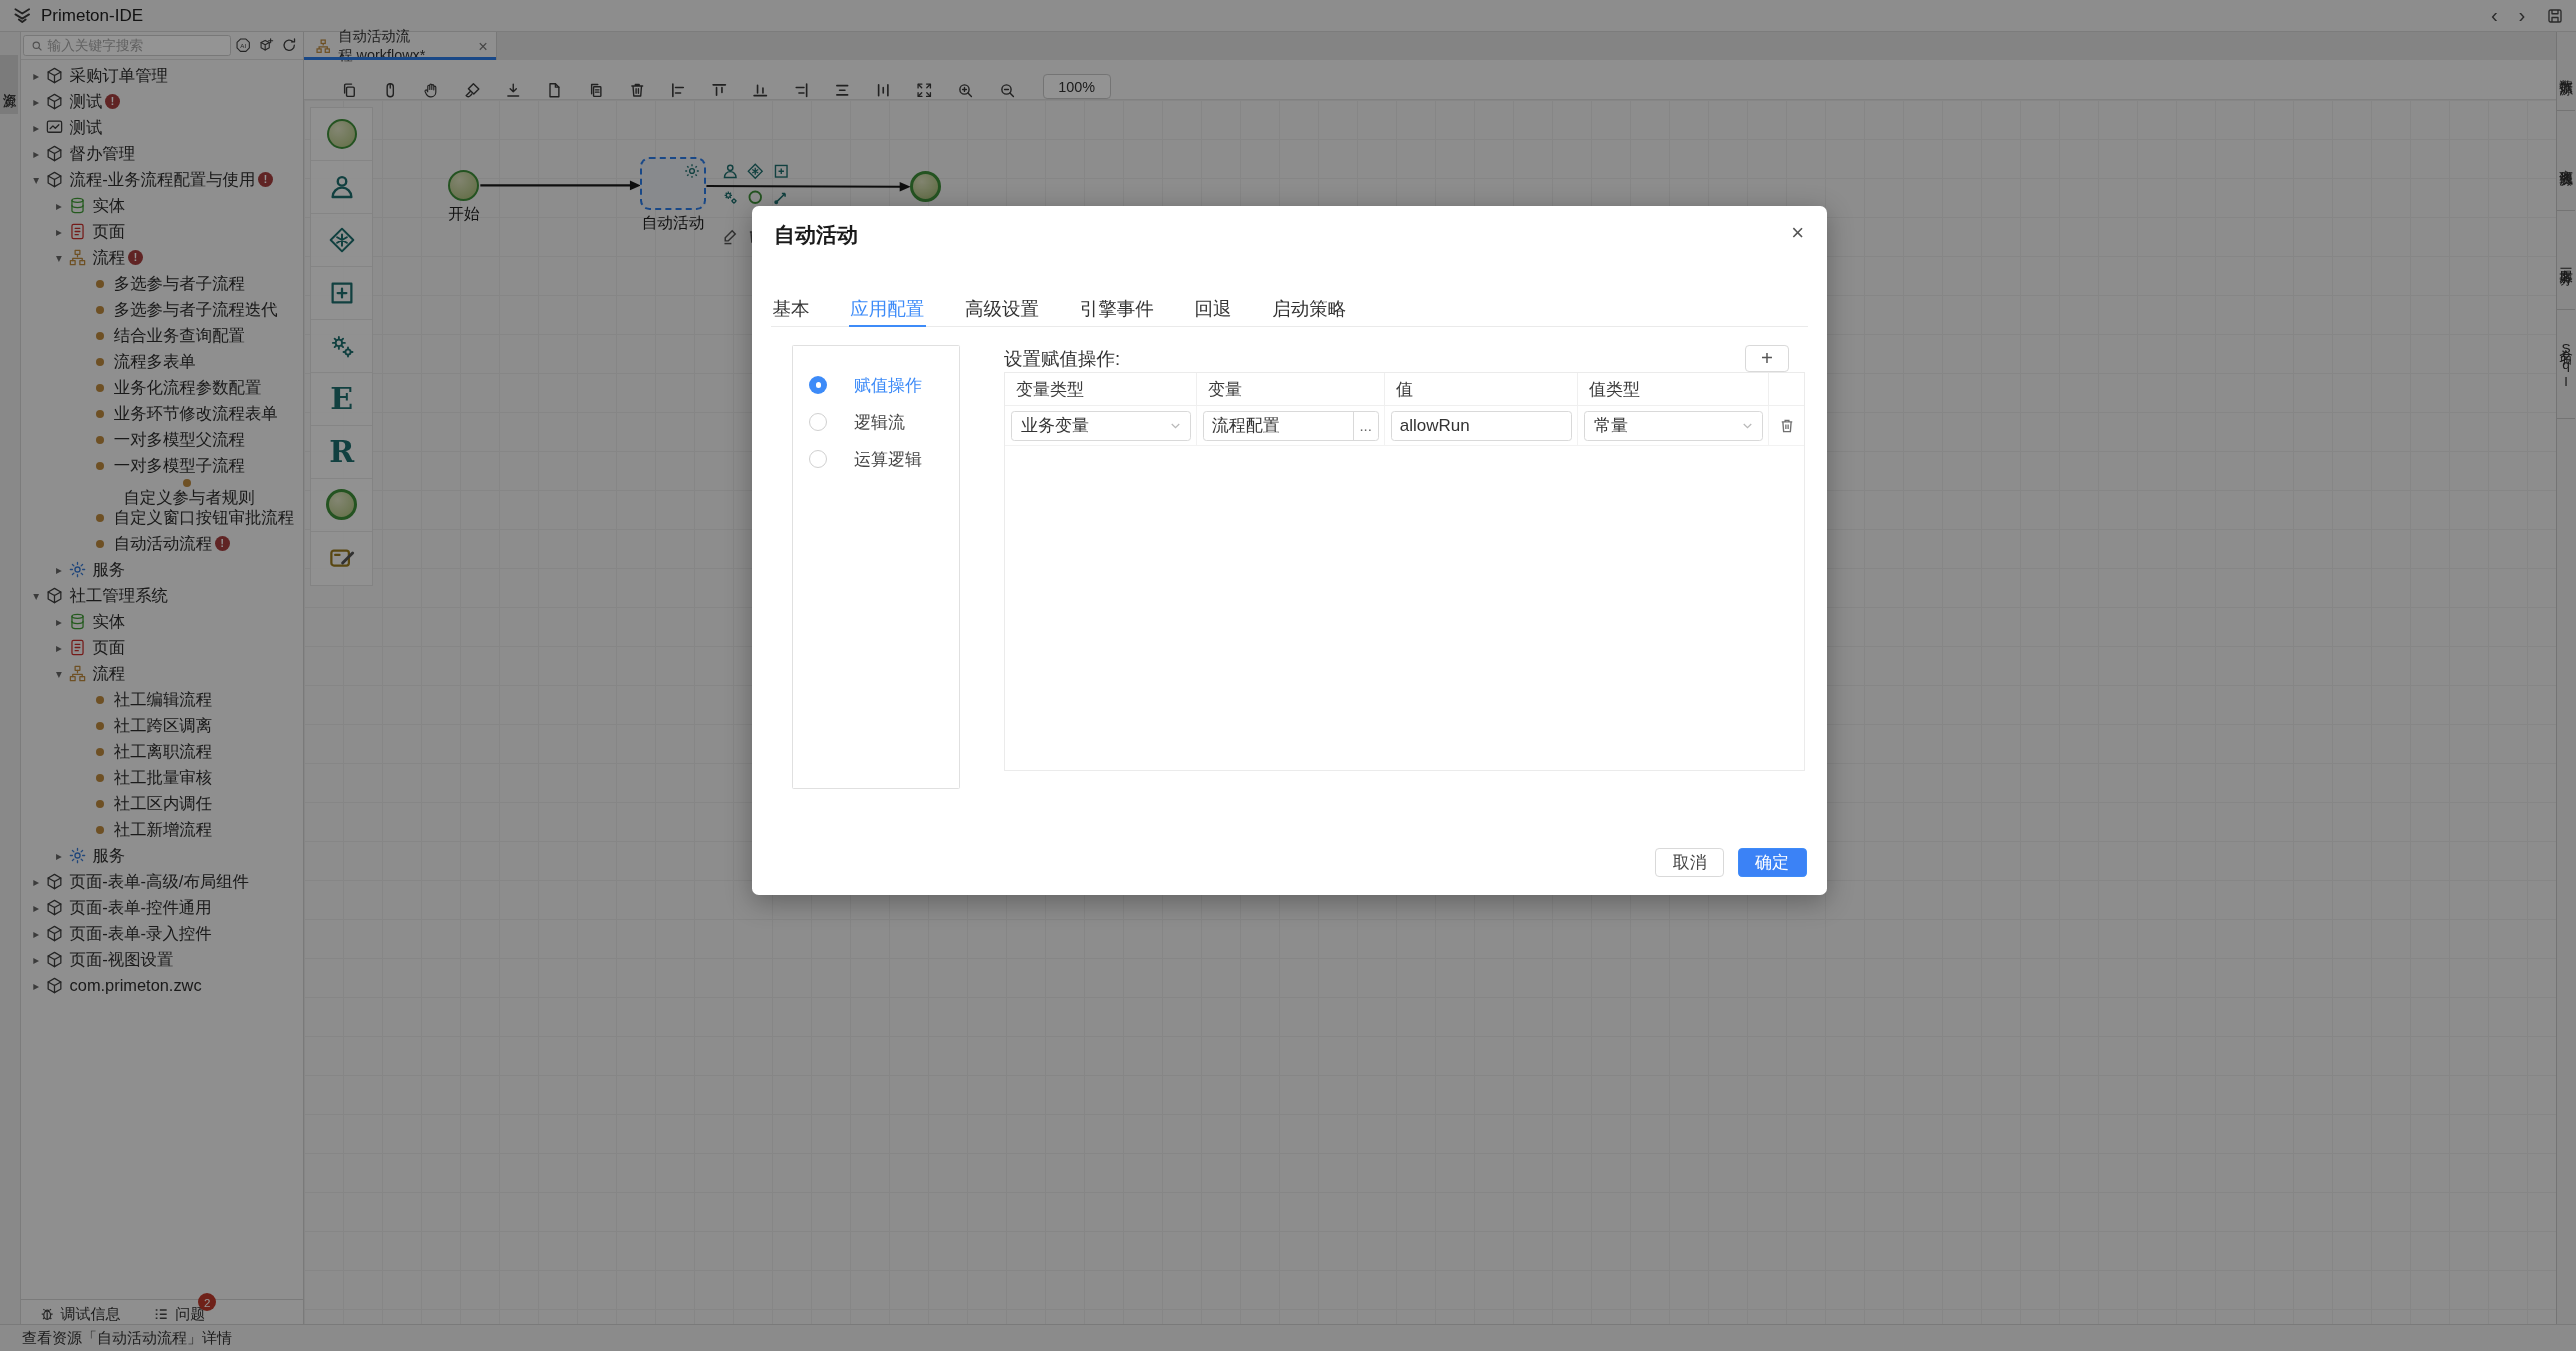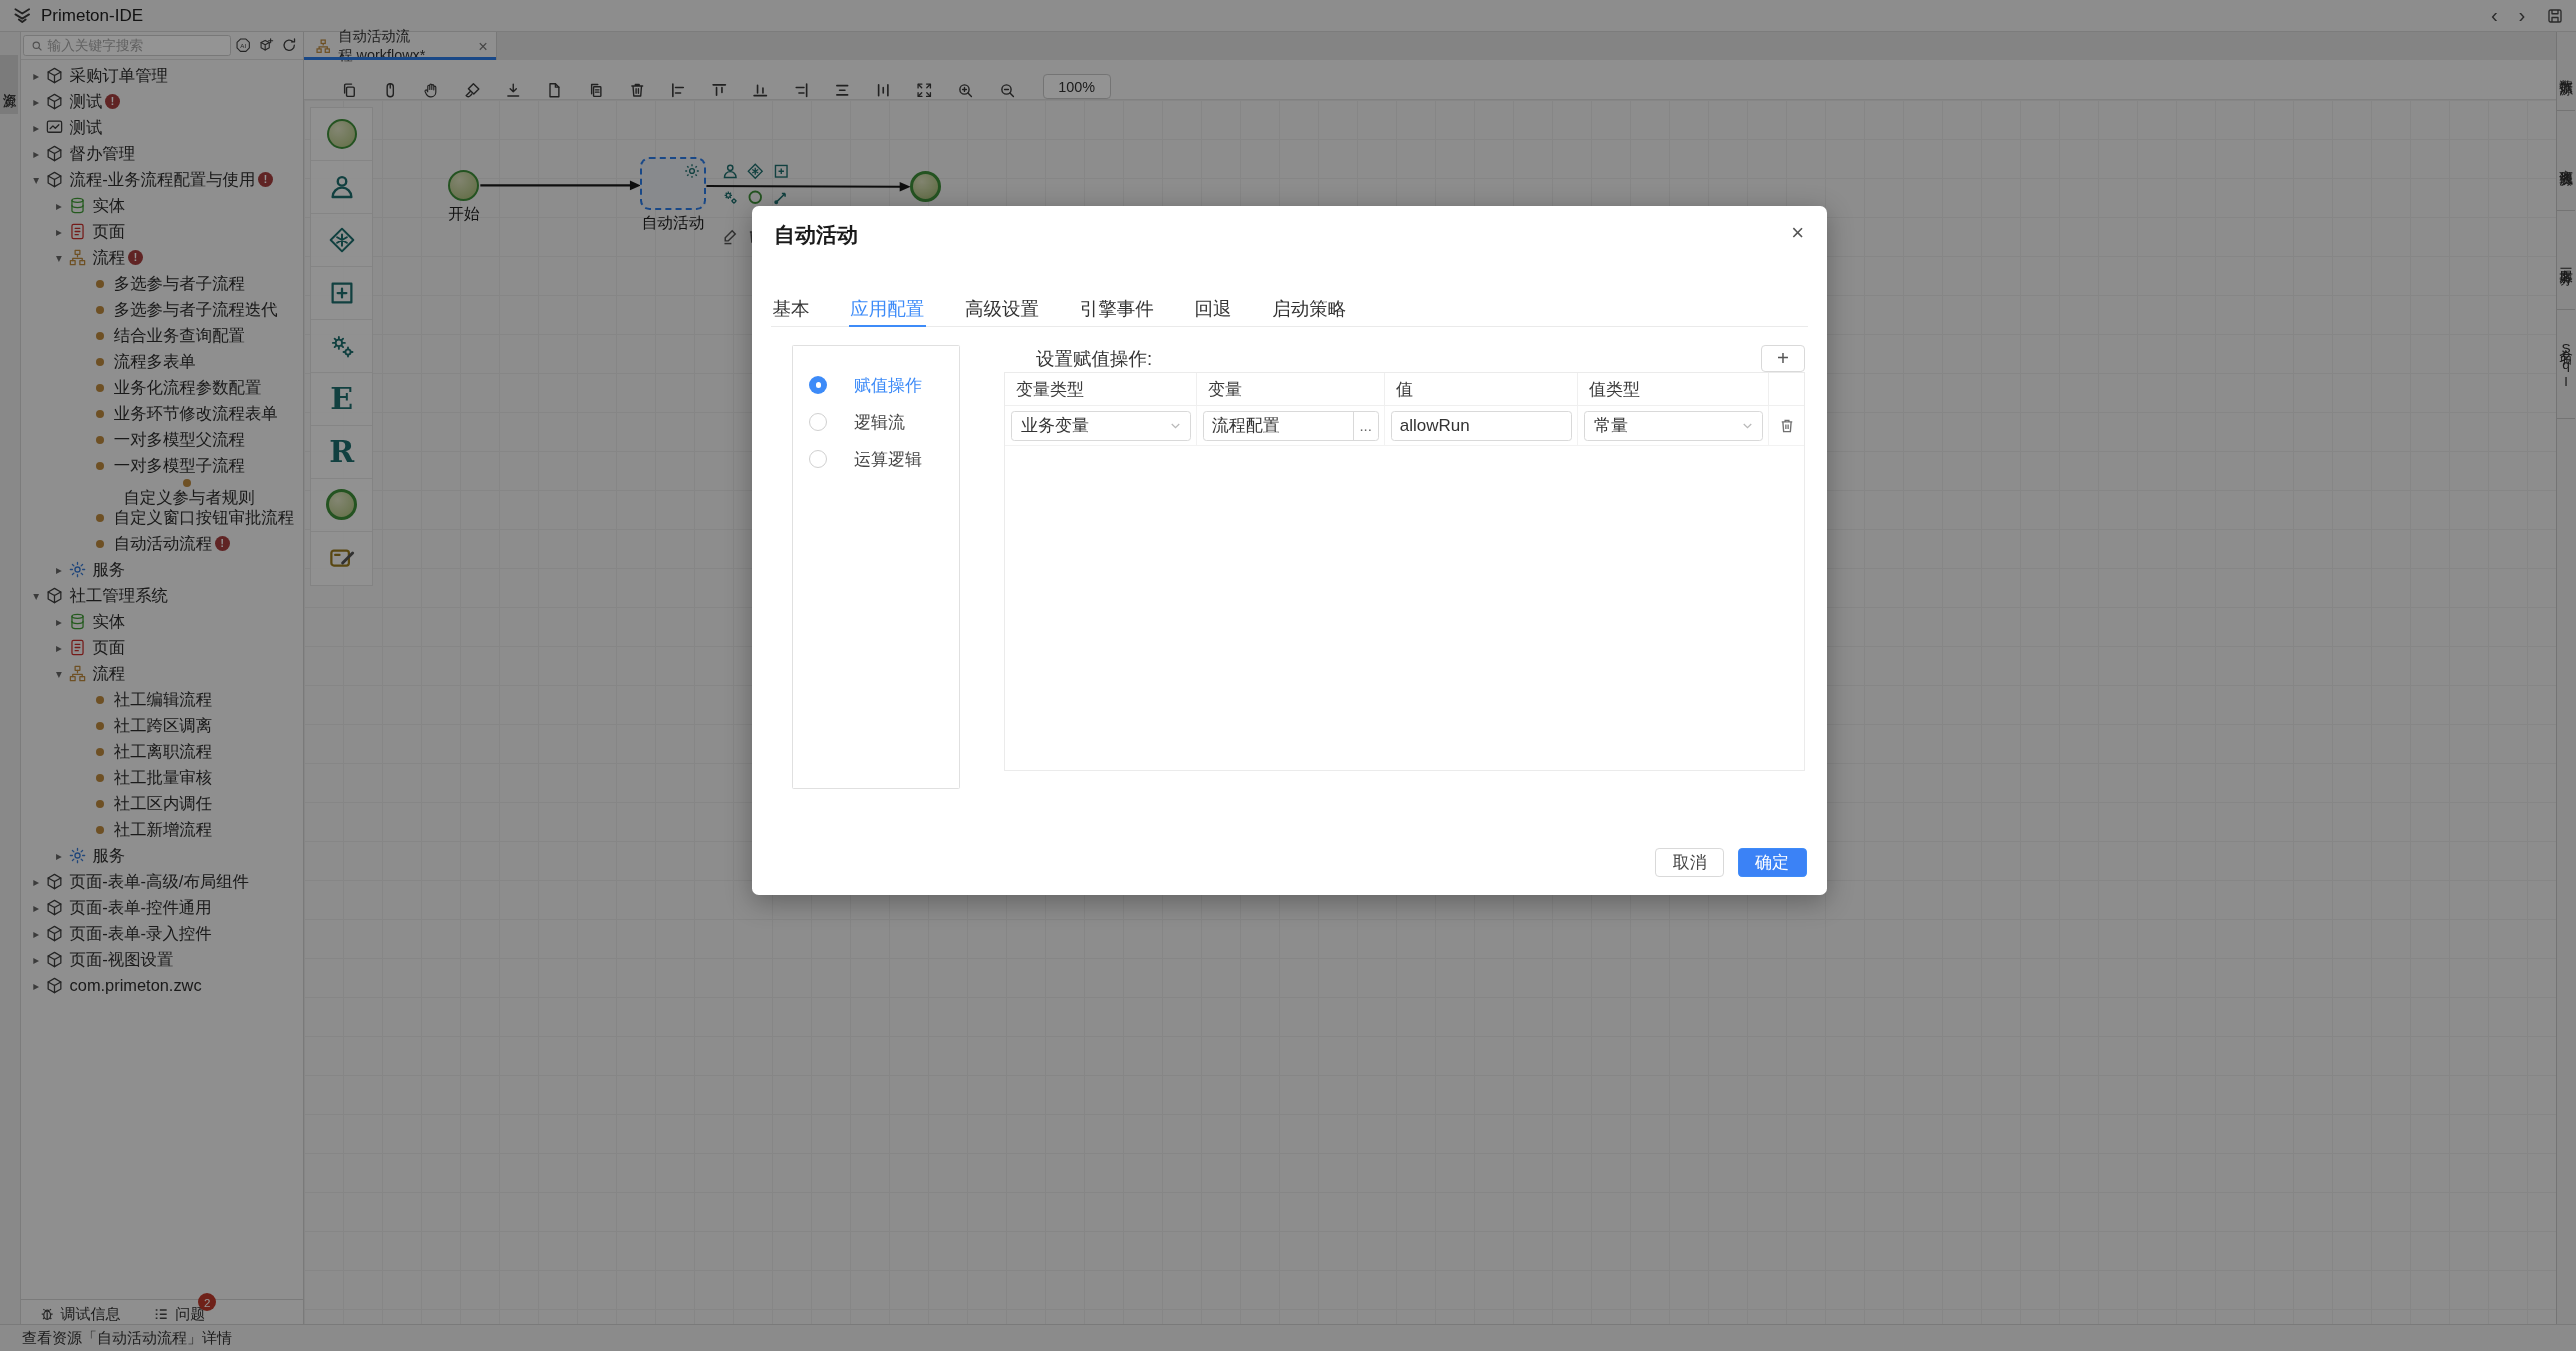--- a/index.html
+++ b/index.html
@@ -117,22 +117,22 @@
 
   #modal-options { position:absolute; left:40px; top:139px; width:168px; height:444px; border:0.7px solid #e0e0e0;
     border-radius:1.4px; padding-top:20.5px; }
   .opt-row { display:flex; align-items:center; gap:13.7px; padding-left:16.4px; height:37px; cursor:pointer; }
   .radio { width:18px; height:18px; border-radius:50%; border:1.4px solid #d0d0d0; background:#fff; flex:none; position:relative; }
   .radio.on { border:none; background:#3d8bf8; }
   .radio.on::after { content:""; position:absolute; left:6.2px; top:6.2px; width:5.5px; height:5.5px; border-radius:50%; background:#fff; }
   .opt-label { font-size:17px; color:#444;margin-left:13px; }
   .opt-row.on .opt-label { color:#3d8bf8; }
 
-  #modal-section-head { position:absolute; left:252px; top:137px; right:22px; height:30px;
-    display:flex; align-items:center;margin-left:32px; }
+  #modal-section-head { position:absolute; left:252px; top:137px; right:38px; height:30px;
+    display:flex; align-items:center; }
   #section-label { font-size:18.5px; color:#333; }
   #add-btn { margin-left:auto; width:44px; height:27px; border:0.7px solid #d9d9d9; border-radius:4.1px; background:#fff;
     font-size:20.5px; color:#555; display:flex; align-items:center; justify-content:center; cursor:pointer; }
 
   #mtable { position:absolute; left:252px; top:166px; width:801px; height:399px; border:0.7px solid #ebebeb; background:#fff; }
   .mt-grid { display:grid; grid-template-columns:192px 188px 193px 191px 1fr; }
   .mt-h { height:33px; display:flex; align-items:center; padding-left:11px; font-size:17px; color:#3c3c3c;
     border-right:0.7px solid #efefef; border-bottom:0.7px solid #efefef; }
   .mt-h:last-child { border-right:none; }
   .mt-c { height:40px; display:flex; align-items:center; padding:0 5.5px; border-right:0.7px solid #f2f2f2;

